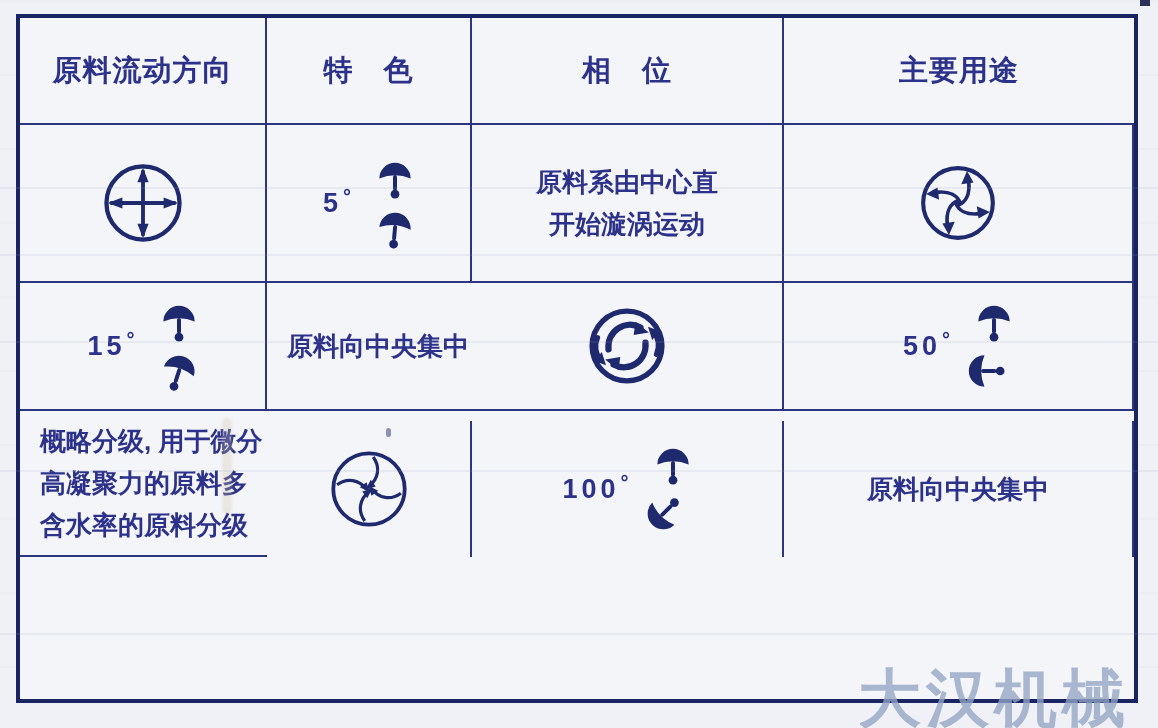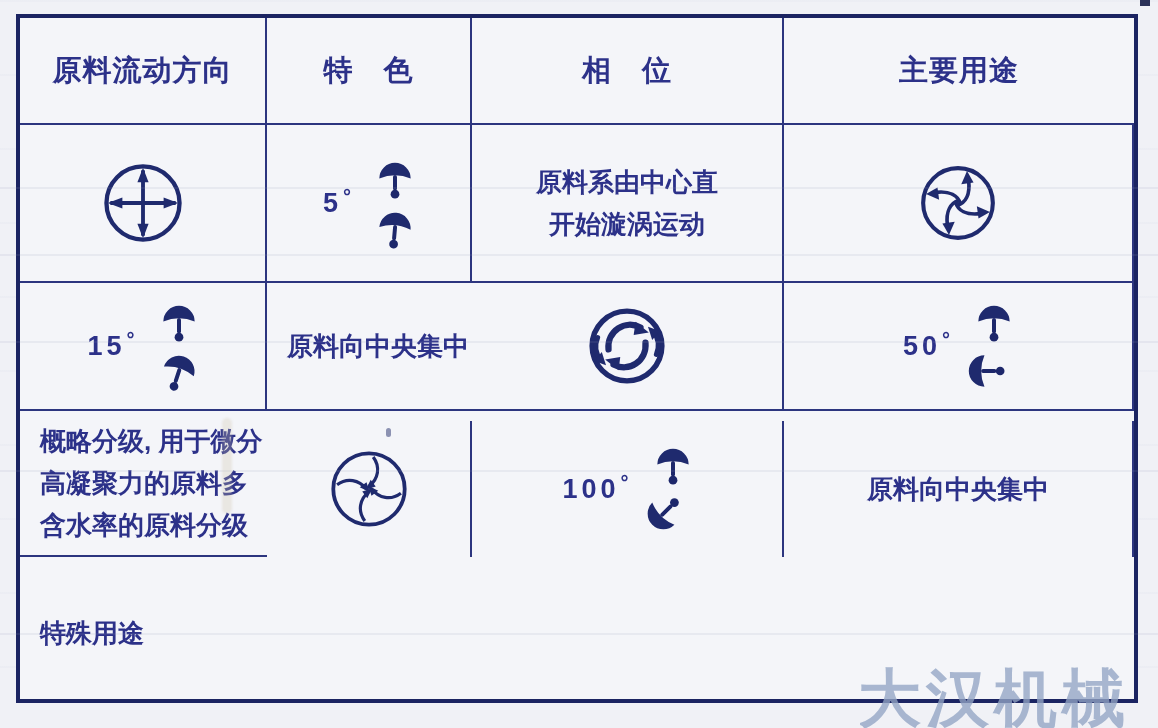--- a/index.html
+++ b/index.html
@@ -214,23 +214,20 @@
             </svg>
           <svg class="w rn135 shiftL" width="38" height="44">
               <use href="#wsym"></use>
             </svg>
         </span>
       </div>
     </div>
     <div class="cell c3 r4">
       <div class="txt center">原料向中央集中</div>
     </div>
-    <div class="cell c4 r4">
-      <div class="txt">特殊用途</div>
-    </div>
 
   </div>
 
   <div class="wm">大汉机械</div>
 
   <div class="streak" style="top:187px"></div>
   <div class="streak" style="top:254px"></div>
   <div class="streak" style="top:341px"></div>
   <div class="streak" style="top:470px"></div>
   <div class="streak" style="top:633px"></div>

